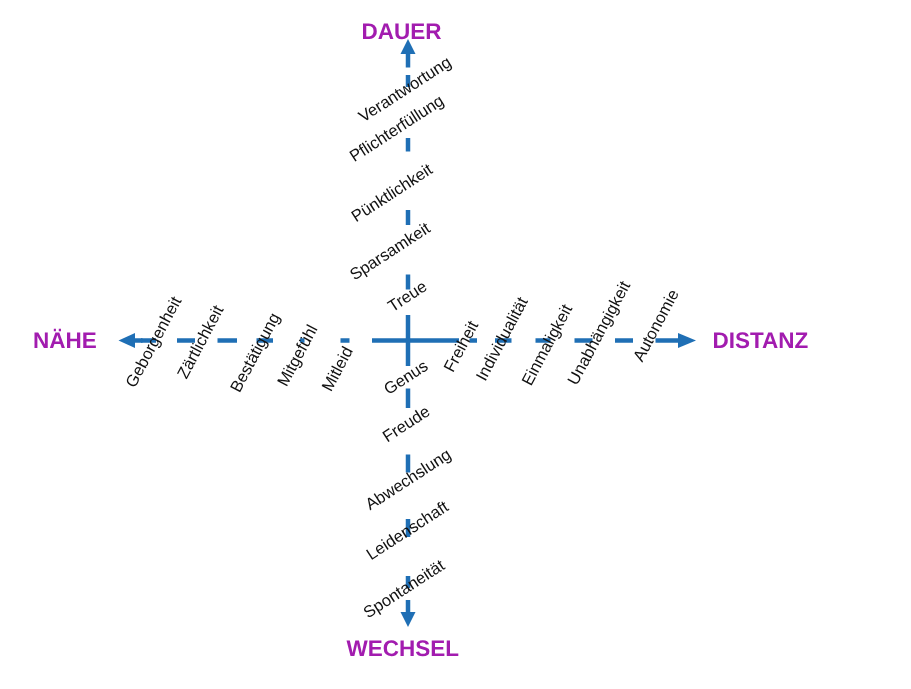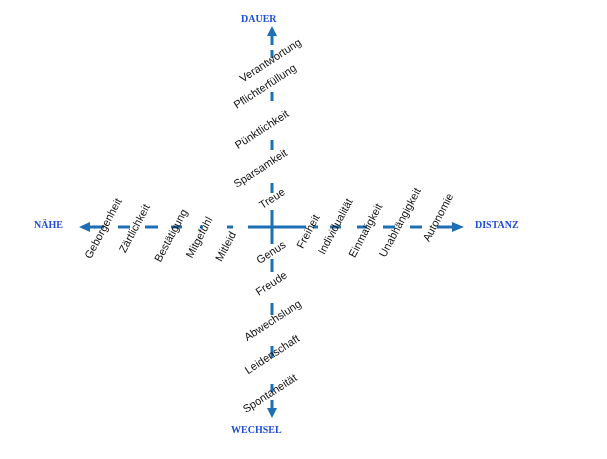--- a/index.html
+++ b/index.html
@@ -1,20 +1,20 @@
 <!DOCTYPE html>
 <html><head>
 <meta charset="utf-8">
 <style>
   html, body { margin: 0; padding: 0; background: #ffffff; }
   body { width: 607px; height: 459px; position: relative; overflow: hidden;
          font-family: "Liberation Sans", sans-serif; }
   #diagram { position: absolute; left: 0; top: 0; }
-  .pole { position: absolute; font-family: Liberation Serif, serif; font-weight: bold;
-          font-size: 10px; color: #1d4ed8; white-space: nowrap; }
+  .pole { position: absolute; font-family: Liberation Sans, sans-serif; font-weight: bold;
+          font-size: 15px; color: #a21caf; white-space: nowrap; }
   .lbl { position: absolute; font-size: 11px; color: #111; white-space: nowrap;
          transform-origin: 50% 50%; line-height: 1; }
 </style>
 </head>
 <body>
 
 <svg id="diagram" width="607" height="459" viewBox="0 0 607 459">
   <g id="axis-layer">
       <line x1="248" y1="227" x2="296" y2="227" stroke="#1f6fb5" stroke-width="3"></line>
       <line x1="272" y1="210" x2="272" y2="244" stroke="#1f6fb5" stroke-width="3"></line>
@@ -44,21 +44,21 @@
       <line x1="227" y1="227" x2="233" y2="227" stroke="#1f6fb5" stroke-width="3"></line>
       <line x1="87" y1="227" x2="95" y2="227" stroke="#1f6fb5" stroke-width="3"></line>
       <polygon points="90,222 90,232 79,227" fill="#1f6fb5"></polygon>
       <line x1="437" y1="227" x2="455" y2="227" stroke="#1f6fb5" stroke-width="3"></line>
       <polygon points="452,222 452,232 464,227" fill="#1f6fb5"></polygon>
     </g>
 </svg>
 
 <div class="pole" style="left:241px; top:13px;">DAUER</div>
 <div class="pole" style="left:231px; top:424px;">WECHSEL</div>
-<div class="pole" style="left:34px; top:219px;">NÄHE</div>
+<div class="pole" style="left:22px; top:219px;">NÄHE</div>
 <div class="pole" style="left:475px; top:219px;text-align:right;">DISTANZ</div>
 
 <div id="labels">
     <div class="lbl" style="left: 258px; top: 192.5px; transform: rotate(-33deg);">Treue</div>
     <div class="lbl" style="left: 229.5px; top: 162.5px; transform: rotate(-33deg);">Sparsamkeit</div>
     <div class="lbl" style="left: 231px; top: 123.5px; transform: rotate(-33deg);">Pünktlichkeit</div>
     <div class="lbl" style="left: 229px; top: 80.5px; transform: rotate(-33deg);">Pflichterfüllung</div>
     <div class="lbl" style="left: 234.5px; top: 54.5px; transform: rotate(-33deg);">Verantwortung</div>
     <div class="lbl" style="left: 255px; top: 246.5px; transform: rotate(-33deg);">Genus</div>
     <div class="lbl" style="left: 253.5px; top: 277.5px; transform: rotate(-33deg);">Freude</div>

